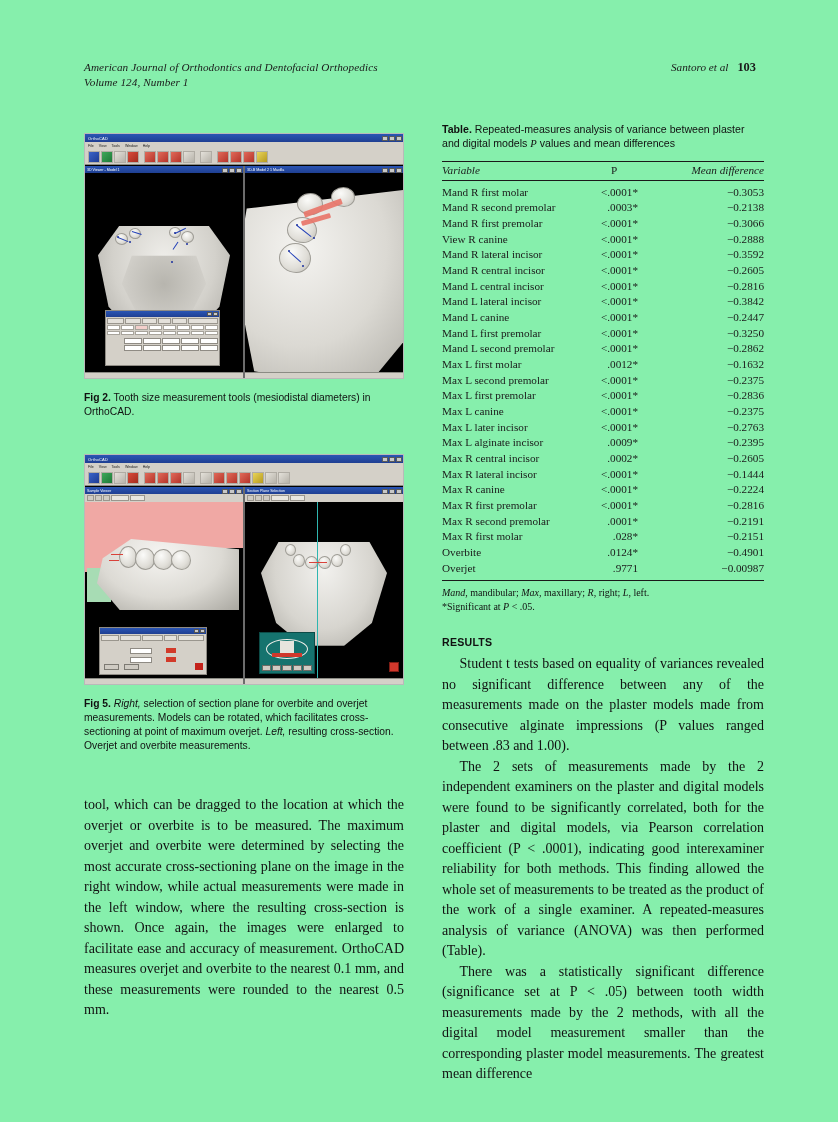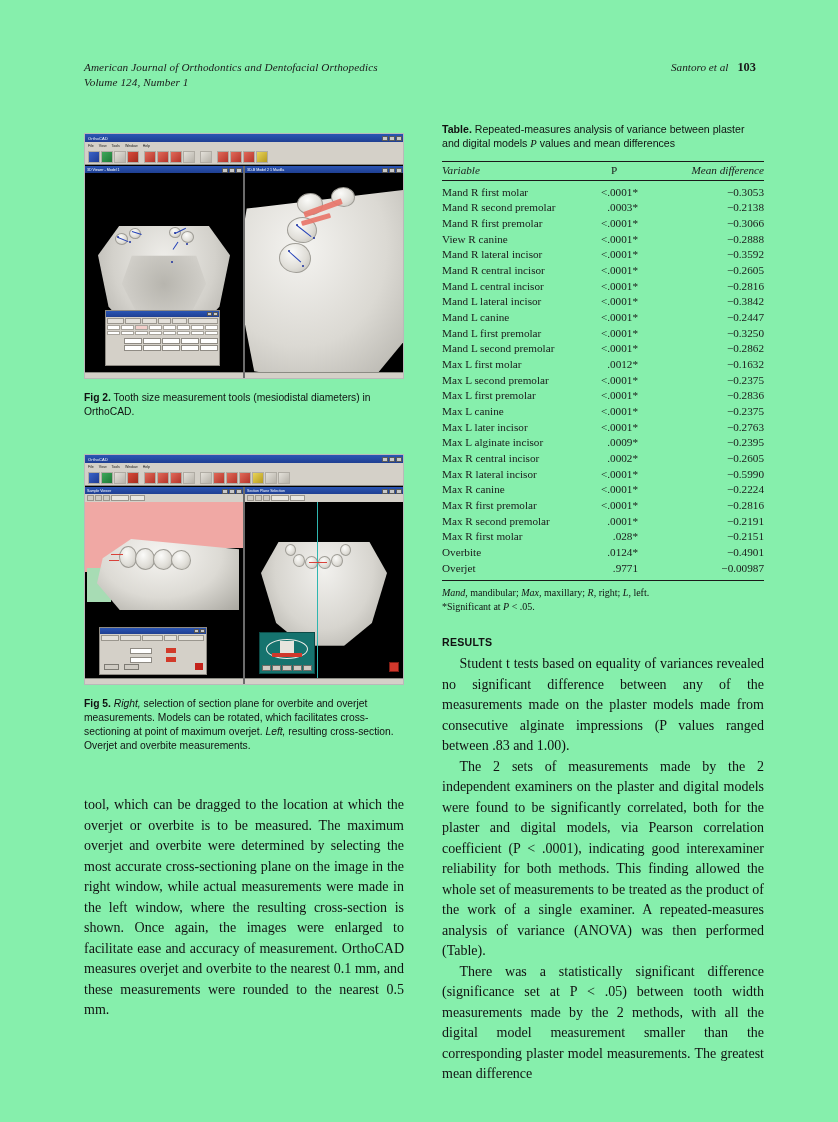--- a/index.html
+++ b/index.html
@@ -731,21 +731,21 @@
             <td class="c-md">−0.2395</td>
           </tr>
           <tr>
             <td class="c-var">Max R central incisor</td>
             <td class="c-p">.0002*</td>
             <td class="c-md">−0.2605</td>
           </tr>
           <tr>
             <td class="c-var">Max R lateral incisor</td>
             <td class="c-p">&lt;.0001*</td>
-            <td class="c-md">−0.5990</td>
+            <td class="c-md">−0.1444</td>
           </tr>
           <tr>
             <td class="c-var">Max R canine</td>
             <td class="c-p">&lt;.0001*</td>
             <td class="c-md">−0.2224</td>
           </tr>
           <tr>
             <td class="c-var">Max R first premolar</td>
             <td class="c-p">&lt;.0001*</td>
             <td class="c-md">−0.2816</td>

